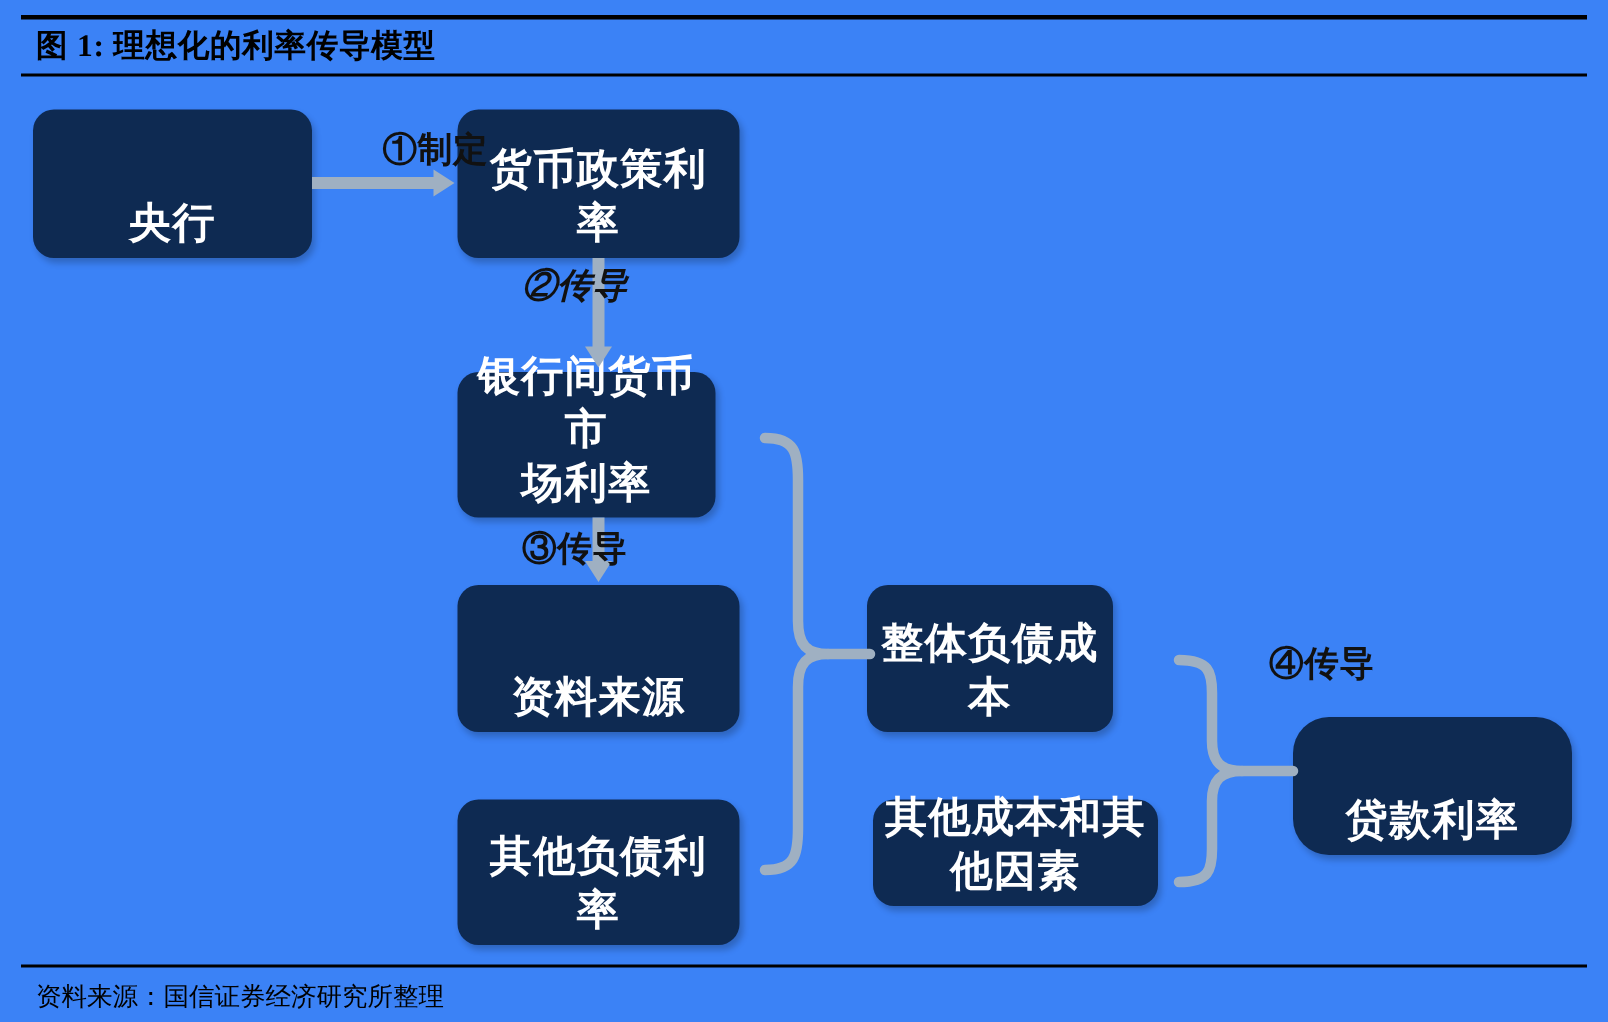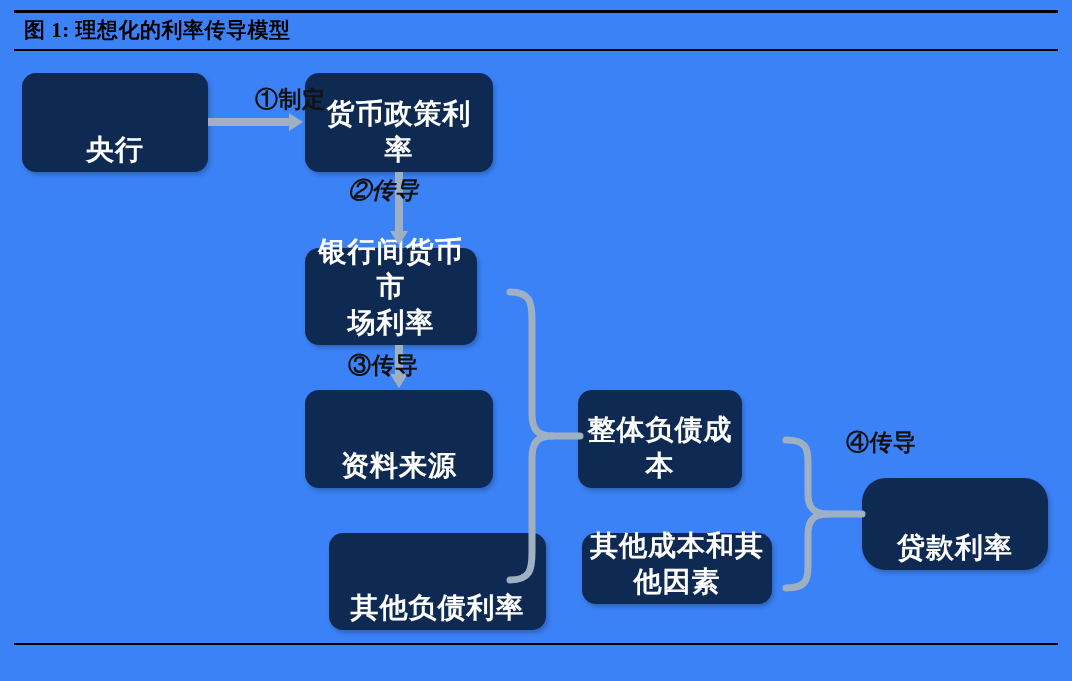--- a/index.html
+++ b/index.html
@@ -138,21 +138,21 @@
 
   <div class="node" style="left:305px; top:248px; width:172px; height:97px;">
     <span class="node-text">银行间货币市
 场利率</span>
   </div>
 
   <div class="node" style="left:305px; top:390px; width:188px; height:98px;">
     <span class="node-text">资料来源</span>
   </div>
 
-  <div class="node" style="left:305px; top:533px; width:217px; height:97px;margin-left:24px;">
+  <div class="node" style="left:305px; top:533px; width:188px; height:97px;">
     <span class="node-text">其他负债利率</span>
   </div>
 
   <div class="node" style="left:578px; top:390px; width:164px; height:98px;">
     <span class="node-text">整体负债成本</span>
   </div>
 
   <div class="node" style="left:582px; top:533px; width:190px; height:71px;">
     <span class="node-text">其他成本和其
 他因素</span>
@@ -184,14 +184,15 @@
   <div class="brace" style="left:780px; top:434px; width:86px; height:160px;">
     <svg width="86" height="160" viewBox="0 0 86 160" aria-hidden="true">
       <path d="M 6 6 C 26 6, 28 14, 28 28 L 28 60 C 28 74, 34 80, 48 80 C 34 80, 28 86, 28 100 L 28 132 C 28 146, 26 154, 6 154" fill="none" stroke="#9FB0C2" stroke-width="7" stroke-linecap="round" stroke-linejoin="round"></path>
       <path d="M 48 80 L 82 80" fill="none" stroke="#9FB0C2" stroke-width="7" stroke-linecap="round"></path>
     </svg>
   </div>
 
   <div class="step-label" style="left:802px; top:427px;">④传导</div>
 
   <div class="rule-bottom"></div>
+  <div id="figure-source">资料来源：国信证券经济研究所整理</div>
 
 </div>
 
 </body></html>

